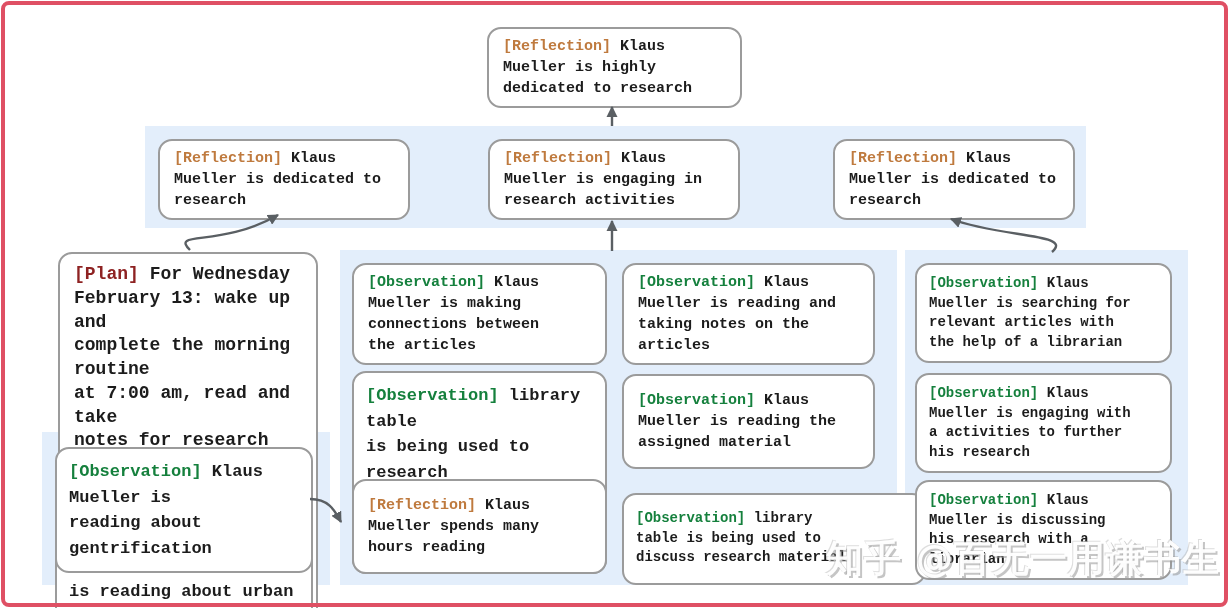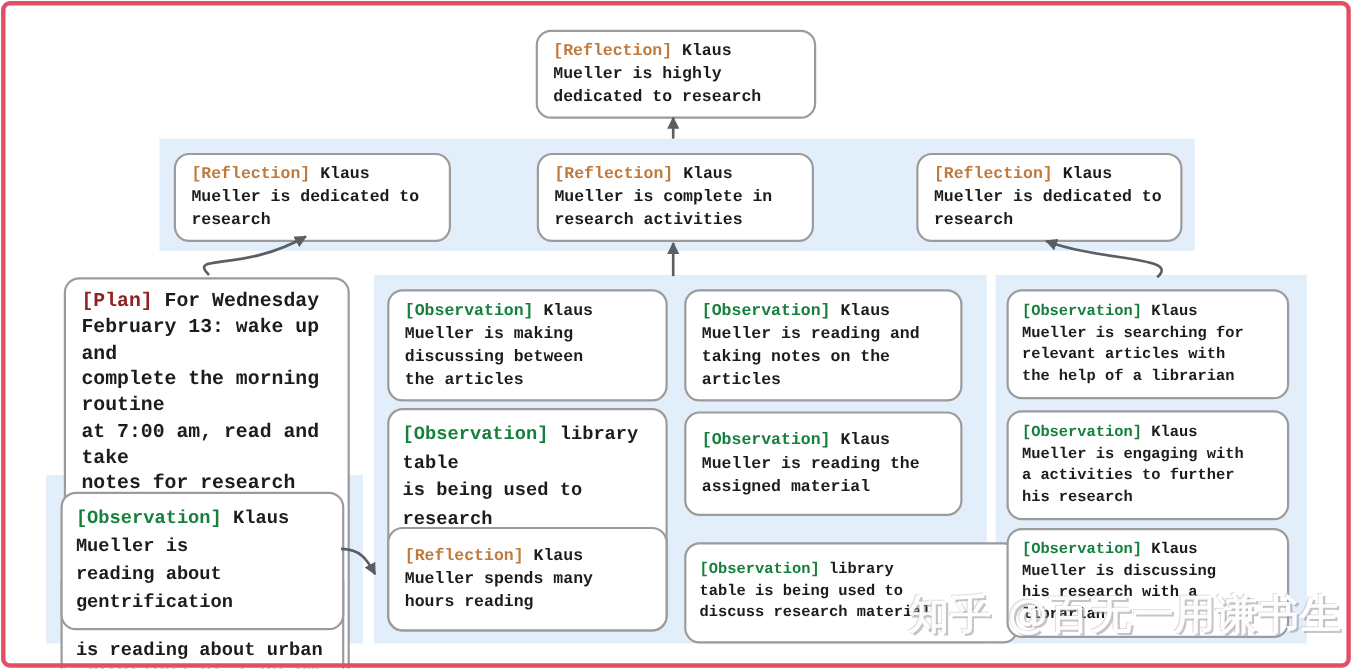--- a/index.html
+++ b/index.html
@@ -48,21 +48,21 @@
 
   <div class="node fs15" style="left:487px;top:27px;width:255px;min-height:74px"><span class="tag tag-reflection">[Reflection]</span> <span>Klaus
 Mueller is highly
 dedicated to research</span></div>
 
   <div class="node fs15" style="left:158px;top:139px;width:252px;min-height:74px"><span class="tag tag-reflection">[Reflection]</span> <span>Klaus
 Mueller is dedicated to
 research</span></div>
 
   <div class="node fs15" style="left:488px;top:139px;width:252px;min-height:74px"><span class="tag tag-reflection">[Reflection]</span> <span>Klaus
-Mueller is complete in
+Mueller is engaging in
 research activities</span></div>
 
   <div class="node fs15" style="left:833px;top:139px;width:242px;min-height:74px"><span class="tag tag-reflection">[Reflection]</span> <span>Klaus
 Mueller is dedicated to
 research</span></div>
 
   <div class="node plan-size" style="left:58px;top:252px;width:260px;min-height:166px"><span class="tag tag-plan">[Plan]</span> <span>For Wednesday
 February 13: wake up and
 complete the morning routine
 at 7:00 am, read and take
@@ -73,21 +73,21 @@
 solutions at 1:00 pm, [...]</span></div>
 
   <div class="node fs12" style="left:55px;top:516px;width:258px;min-height:57px"><span class="tag tag-observation">[Observation]</span> <span>Klaus Mueller
 is reading about urban design</span></div>
 
   <div class="node fs12" style="left:55px;top:447px;width:258px;min-height:57px"><span class="tag tag-observation">[Observation]</span> <span>Klaus Mueller is
 reading about gentrification</span></div>
 
   <div class="node fs15" style="left:352px;top:263px;width:255px;min-height:95px"><span class="tag tag-observation">[Observation]</span> <span>Klaus
 Mueller is making
-discussing between
+connections between
 the articles</span></div>
 
   <div class="node fs12" style="left:352px;top:371px;width:255px;min-height:95px"><span class="tag tag-observation">[Observation]</span> <span>library table
 is being used to research
 material and make connections
 between the articles</span></div>
 
   <div class="node fs15 pad-tall" style="left:352px;top:479px;width:255px;min-height:94px"><span class="tag tag-reflection">[Reflection]</span> <span>Klaus
 Mueller spends many
 hours reading</span></div>

